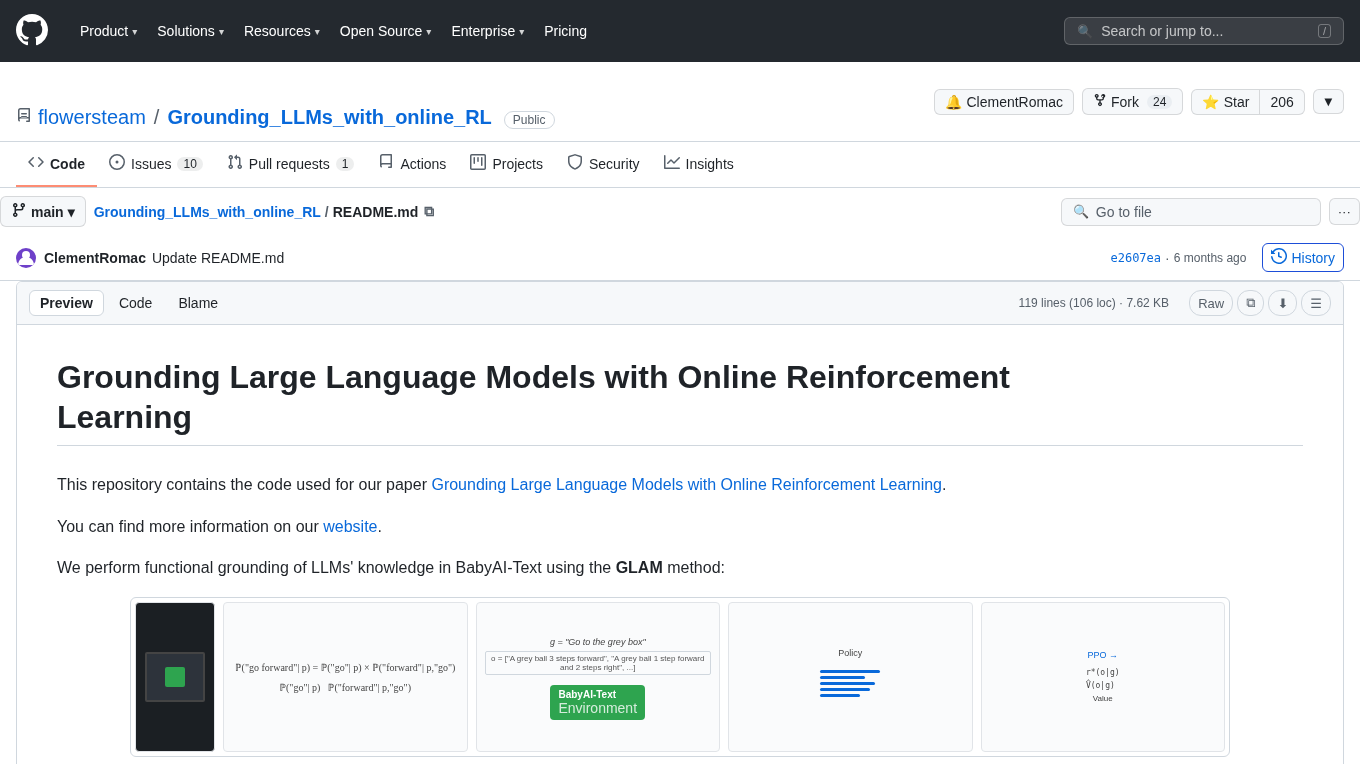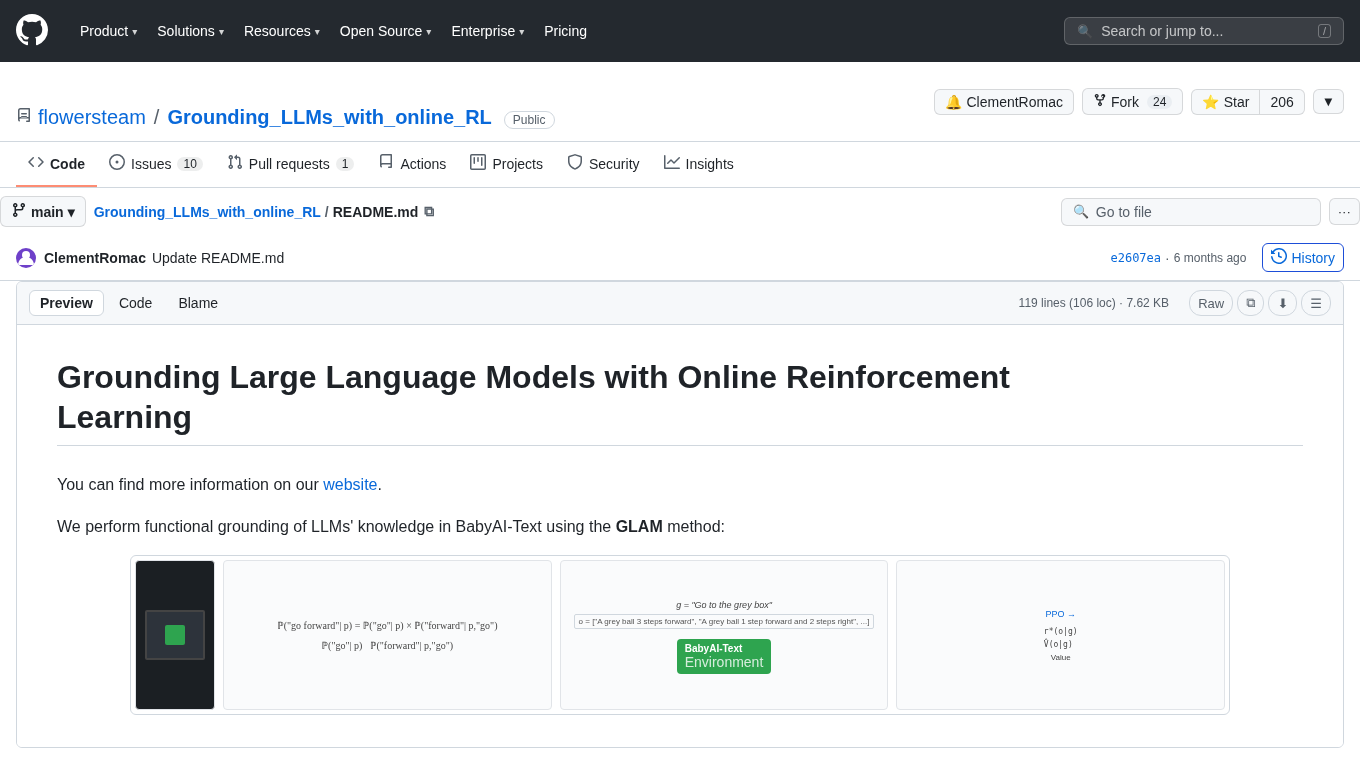--- a/index.html
+++ b/index.html
@@ -286,20 +286,23 @@
       <button class="file-action-btn">Raw</button>
       <button class="file-action-btn">⧉</button>
       <button class="file-action-btn">⬇</button>
       <button class="file-action-btn">☰</button>
     </div>
   </div>
 
   <div class="readme-content">
     <h1>Grounding Large Language Models with Online Reinforcement<br>Learning</h1>
     <p>
+      <span>This repository contains the code used for our paper </span><a href="#">Grounding Large Language Models with Online Reinforcement Learning</a><span>.</span>
+    </p>
+    <p>
       <span>You can find more information on our </span><a href="#">website</a><span>.</span>
     </p>
     <p>
       <span>We perform functional grounding of LLMs' knowledge in BabyAI-Text using the </span><strong>GLAM</strong><span> method:</span>
     </p>
 
     <div class="readme-image-row">
       <div class="img-mockup" style="max-width:1100px; border: 1px solid #d0d7de; border-radius:6px; overflow:hidden;">
 
         <div class="img-panel" style="background:#1b1f23; max-width:80px; min-width:80px;">
@@ -316,20 +319,30 @@
         </div>
 
         <div class="img-panel" style="flex:2; position:relative; overflow:visible;">
           <div style="font-size:9px; color:#444; text-align:center; padding:4px 8px;">
             <div style="font-style:italic; margin-bottom:4px; font-size:9px;">g = "Go to the grey box"</div>
             <div style="font-size:8px; color:#555; border: 1px solid #d0d7de; padding:2px 4px; border-radius:2px; margin-bottom:6px;">o = ["A grey ball 3 steps forward", "A grey ball 1 step forward and 2 steps right", ...]</div>
           </div>
           <div class="green-box">BabyAI-Text<br><span style="font-size:14px; font-weight:normal; opacity:0.8;">Environment</span></div>
         </div>
 
+        <div class="img-panel" style="flex:2;">
+          <div style="font-size:9px; color:#444; margin-bottom:4px;">Policy</div>
+          <div class="chart-lines">
+            <div class="chart-line" style="width:60px;"></div>
+            <div class="chart-line" style="width:45px;"></div>
+            <div class="chart-line" style="width:55px;"></div>
+            <div class="chart-line" style="width:50px;"></div>
+            <div class="chart-line" style="width:40px;"></div>
+          </div>
+        </div>
 
         <div class="img-panel" style="flex:2;">
           <div style="font-size:9px; color:#0969da; margin-bottom:4px;">PPO →</div>
           <div style="font-family:monospace; font-size:8px; color:#444; padding:4px;">
             <div>r*(o|g)</div>
             <div style="margin-top:4px;">V̂(o|g)</div>
           </div>
           <div style="font-size:8px; color:#444;">Value</div>
         </div>
       </div>

